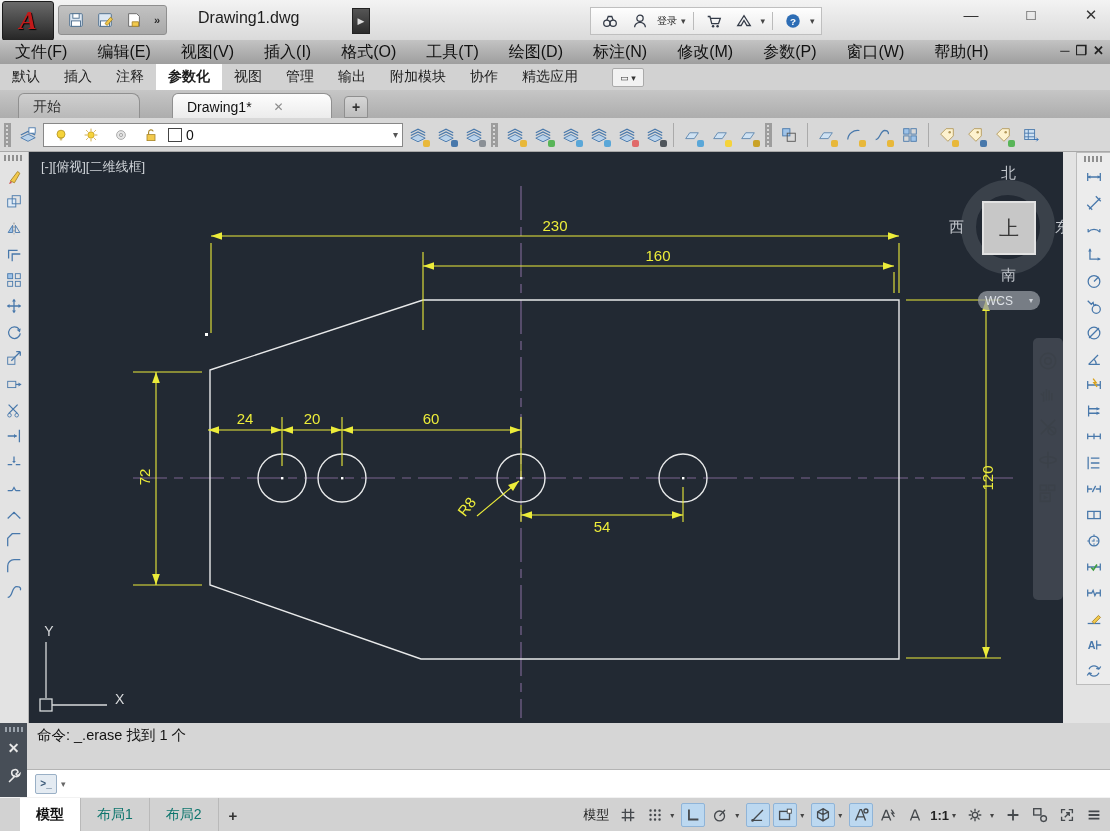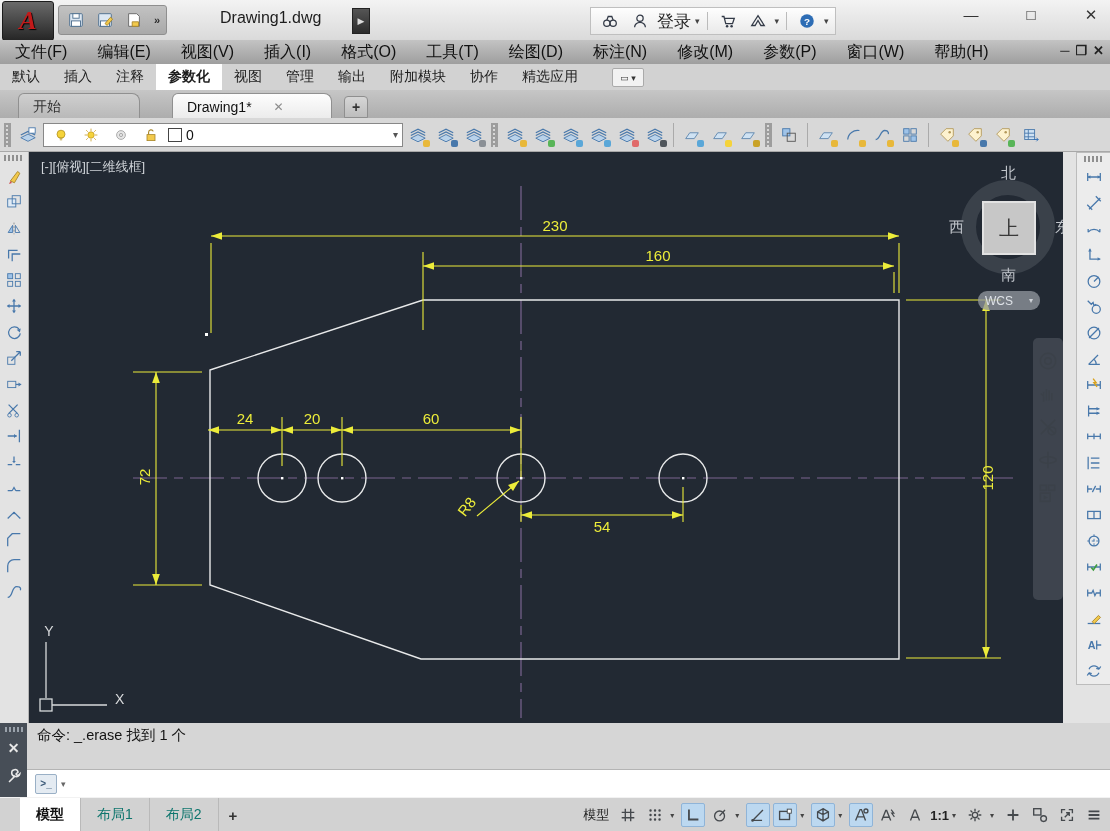--- a/index.html
+++ b/index.html
@@ -10,29 +10,29 @@
   
   .titlebar{top:0;height:40px;background:linear-gradient(#f3f3f3,#dadada);border-bottom:1px solid #9a9a9a}
   .appbtn{position:absolute;left:2px;top:1px;width:50px;height:38px;border-radius:3px;
           background:linear-gradient(#6a6a6a,#262626);border:1px solid #1c1c1c;
           display:flex;align-items:center;justify-content:center}
   .appbtn .a{color:#c21a1a;font:italic bold 26px "Liberation Serif",serif;text-shadow:1px 1px 1px #000}
   .qat{position:absolute;left:58px;top:5px;height:28px;background:linear-gradient(#c2c2c2,#a9a9a9);
        border:1px solid #8f8f8f;border-radius:3px;display:flex;align-items:center;padding:0 4px;gap:3px}
   .qicon{width:24px;height:24px;display:flex;align-items:center;justify-content:center}
   .chev{color:#2a2a2a;font-size:11px;font-weight:bold;letter-spacing:-2px;padding:0 4px}
-  .doctitle{position:absolute;left:220px;top:9px;font-size:16px;color:#1d1d1d}
+  .doctitle{position:absolute;left:198px;top:9px;font-size:16px;color:#1d1d1d}
   .playbtn{position:absolute;left:352px;top:8px;width:16px;height:24px;background:linear-gradient(#555,#2c2c2c);
            border:1px solid #222;color:#ddd;font-size:9px;display:flex;align-items:center;justify-content:center}
   .search{position:absolute;left:372px;top:8px;width:212px;height:23px;border:1px solid #6f6f6f;background:#fff;
           font-size:13px;font-style:italic;color:#444;padding:0 6px;box-sizing:border-box}
   .search::placeholder{color:#555;font-style:italic}
   .tbicons{position:absolute;left:590px;top:7px;height:26px;display:flex;align-items:center;gap:4px;
            background:linear-gradient(#fefefe,#e9e9e9);border:1px solid #bfbfbf;padding:0 6px}
-  .tbicons .lbl{font-size:17px;color:#222}
+  .tbicons .lbl{font-size:10px;color:#222}
   .mini{font-size:9px;color:#444}
   .vsep{width:1px;height:18px;background:#bbb;margin:0 3px}
   .winbtns{position:absolute;right:8px;top:6px;display:flex;gap:38px}
   .winbtns span{font-size:15px;color:#333;width:22px;text-align:center}
   
   .menubar{top:40px;height:24px;background:linear-gradient(#c3c3c3,#9e9e9e);display:flex;align-items:center;
            border-bottom:1px solid #8a8a8a}
   .menubar .mi{padding:0 15px;font-size:16px;color:#111}
   .mwb{position:absolute;right:6px;top:3px;display:flex;gap:6px}
   .mwb span{font-size:13px;font-weight:bold;color:#222}

